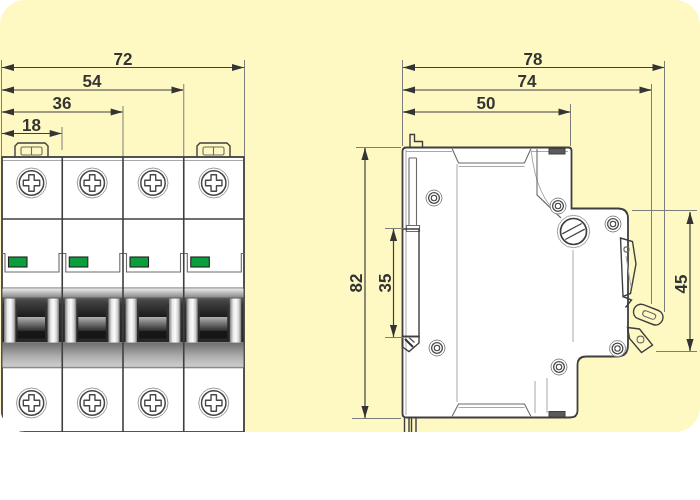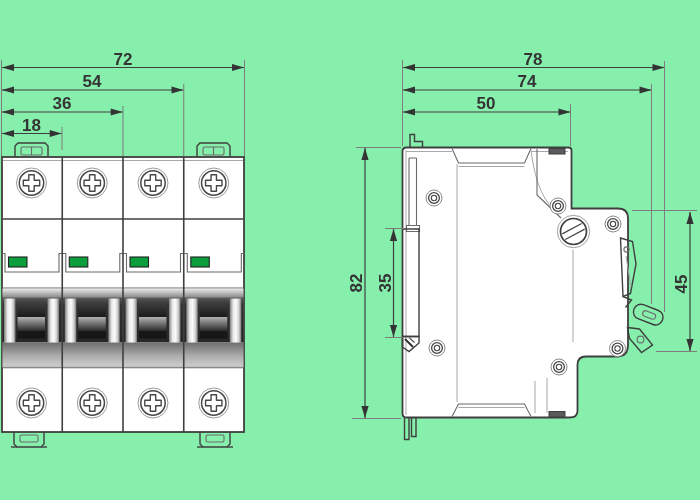--- a/index.html
+++ b/index.html
@@ -1,16 +1,16 @@
 <!DOCTYPE html>
 <html><head>
 <meta charset="utf-8">
 <style>
   html,body{margin:0;padding:0;background:#ffffff;}
-  #stage{position:relative;width:700px;height:500px;background:#86efac;overflow:hidden;}
+  #stage{position:relative;width:700px;height:432px;background:#fef9c3;overflow:hidden;border-radius:25px;}
   svg{display:block;}
   text.dim{font-family:"Liberation Sans",sans-serif;font-size:17px;font-weight:700;fill:#343434;}
   .out{stroke:#3f3f3f;stroke-width:1.8;fill:#ffffff;}
   .ln{stroke:#3f3f3f;stroke-width:1.4;fill:none;}
   .th{stroke:#6a6a6a;stroke-width:1.1;fill:none;}
   .hair{stroke:#a8a8a8;stroke-width:1;fill:none;}
   .ext{stroke:#7d7d7d;stroke-width:1;fill:none;}
   .dln{stroke:#3f3f3f;stroke-width:1.2;fill:none;}
   .arw{fill:#343434;stroke:none;}
 </style>

